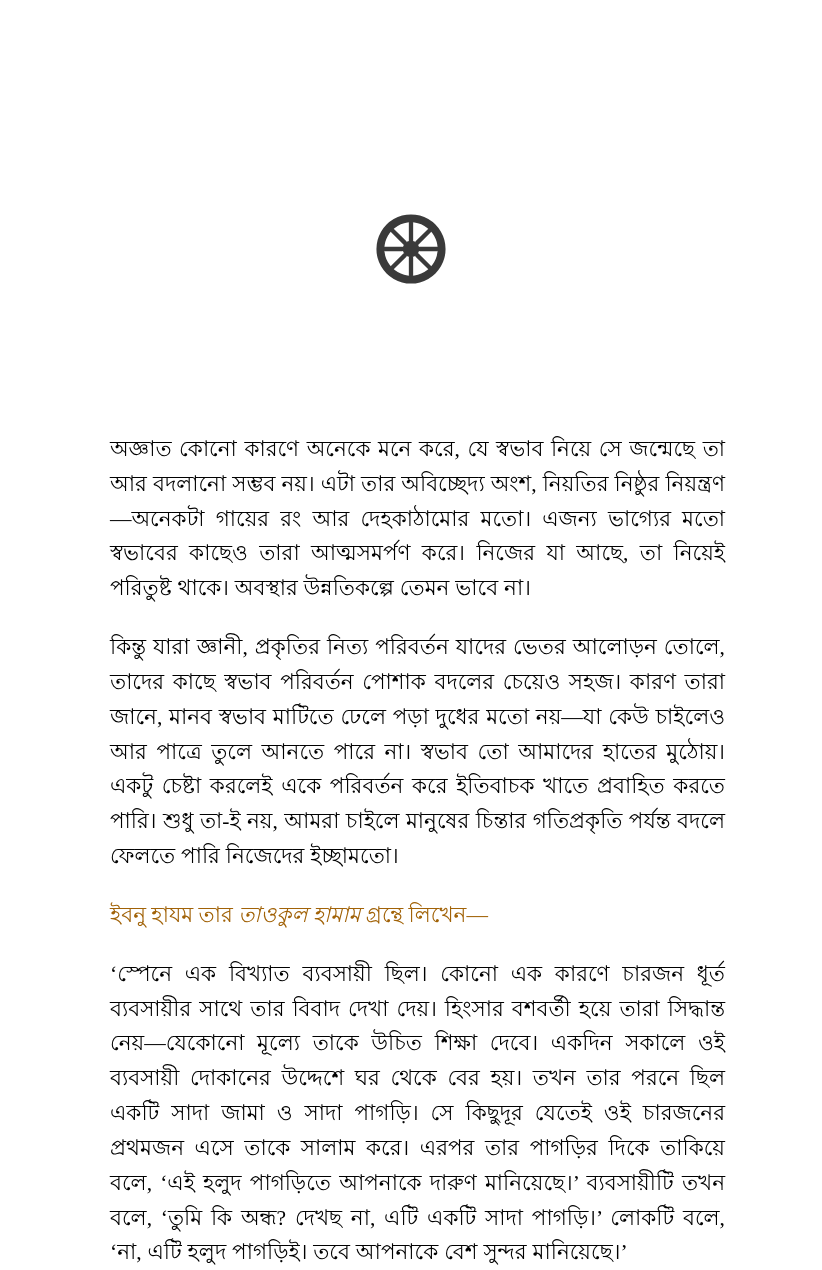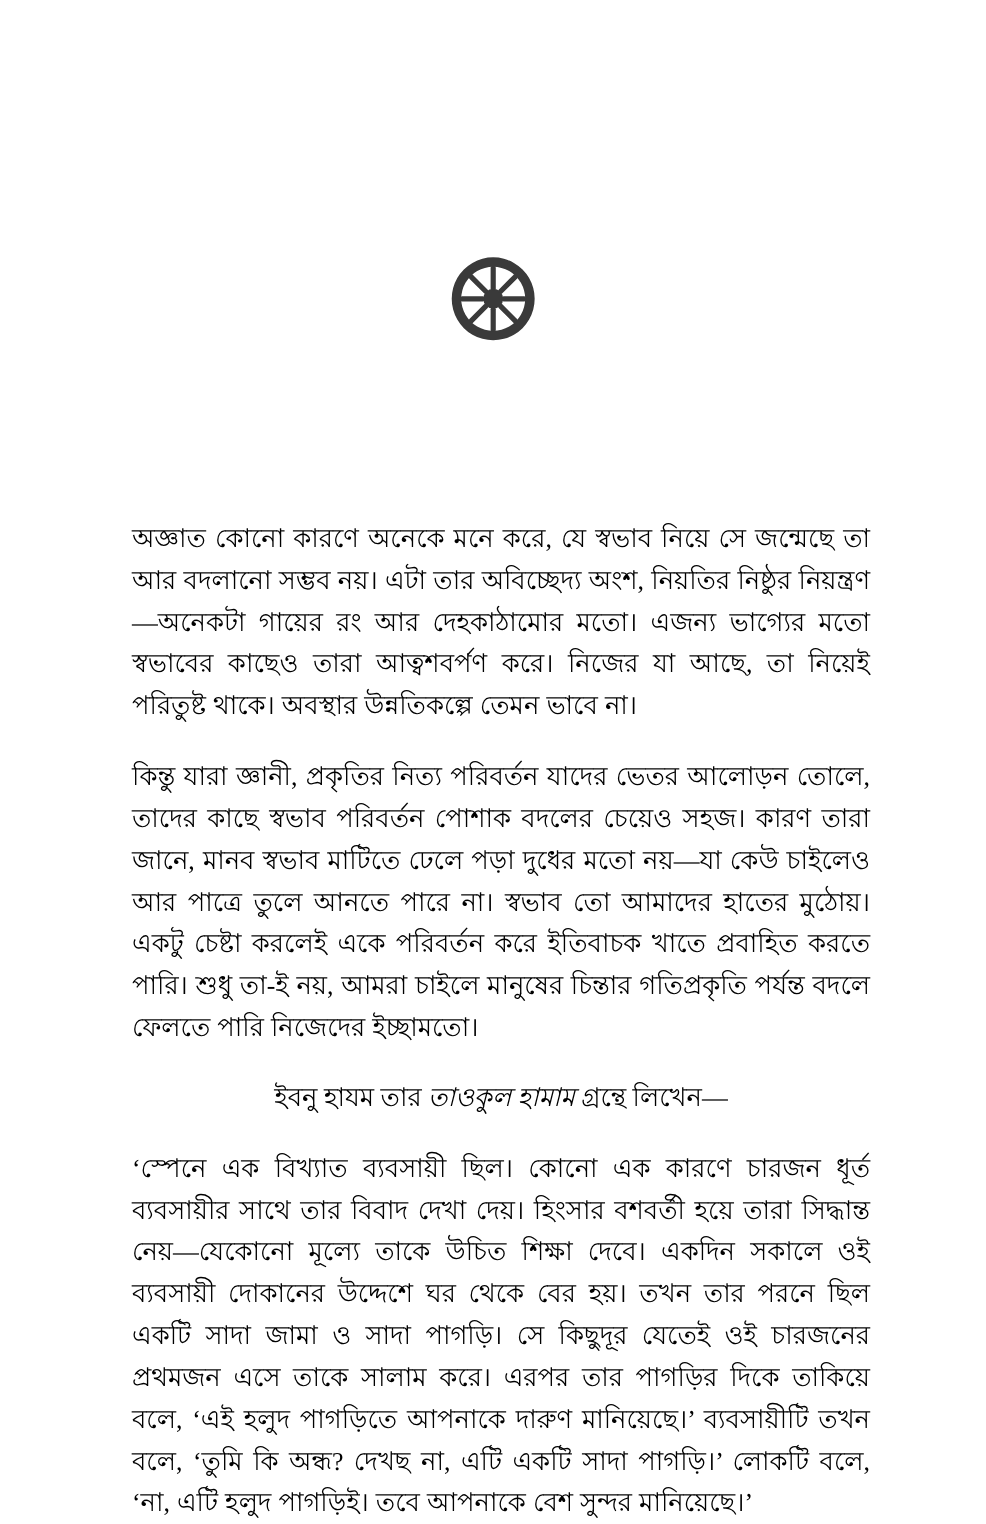--- a/index.html
+++ b/index.html
@@ -71,23 +71,23 @@
     word-spacing: 0.5px;
   }
 
   p.body-par:last-child {
     margin-bottom: 0;
   }
 
   p.attribution {
     font-size: 21.5px;
     line-height: 1.62;
-    text-align: center;
+    text-align: left;
     margin: 0 0 24px 0;
-    color: #000000;
+    color: #a16207;
   }
 
   .cited-work {
     font-style: italic;
   }
 
   .quoted-passage {
     text-align: justify;
     text-justify: inter-word;
   }
@@ -115,21 +115,21 @@
           <rect x="12" y="47" width="28" height="6" rx="2" transform="rotate(45 50 50)"></rect>
           <rect x="60" y="47" width="28" height="6" rx="2" transform="rotate(45 50 50)"></rect>
         </g>
       </g>
     </svg>
   </div>
 
   <div class="content">
 
 
-    <p class="body-par">অজ্ঞাত কোনো কারণে অনেকে মনে করে, যে স্বভাব নিয়ে সে জন্মেছে তা আর বদলানো সম্ভব নয়। এটা তার অবিচ্ছেদ্য অংশ, নিয়তির নিষ্ঠুর নিয়ন্ত্রণ—অনেকটা গায়ের রং আর দেহকাঠামোর মতো। এজন্য ভাগ্যের মতো স্বভাবের কাছেও তারা আত্বশবর্পণ করে। নিজের যা আছে, তা নিয়েই পরিতুষ্ট থাকে। অবস্থার উন্নতিকল্পে তেমন ভাবে না।</p>
+    <p class="body-par">অজ্ঞাত কোনো কারণে অনেকে মনে করে, যে স্বভাব নিয়ে সে জন্মেছে তা আর বদলানো সম্ভব নয়। এটা তার অবিচ্ছেদ্য অংশ, নিয়তির নিষ্ঠুর নিয়ন্ত্রণ—অনেকটা গায়ের রং আর দেহকাঠামোর মতো। এজন্য ভাগ্যের মতো স্বভাবের কাছেও তারা আত্মসমর্পণ করে। নিজের যা আছে, তা নিয়েই পরিতুষ্ট থাকে। অবস্থার উন্নতিকল্পে তেমন ভাবে না।</p>
 
     <p class="body-par">কিন্তু যারা জ্ঞানী, প্রকৃতির নিত্য পরিবর্তন যাদের ভেতর আলোড়ন তোলে, তাদের কাছে স্বভাব পরিবর্তন পোশাক বদলের চেয়েও সহজ। কারণ তারা জানে, মানব স্বভাব মাটিতে ঢেলে পড়া দুধের মতো নয়—যা কেউ চাইলেও আর পাত্রে তুলে আনতে পারে না। স্বভাব তো আমাদের হাতের মুঠোয়। একটু চেষ্টা করলেই একে পরিবর্তন করে ইতিবাচক খাতে প্রবাহিত করতে পারি। শুধু তা-ই নয়, আমরা চাইলে মানুষের চিন্তার গতিপ্রকৃতি পর্যন্ত বদলে ফেলতে পারি নিজেদের ইচ্ছামতো।</p>
 
     <p class="attribution"><span>ইবনু হাযম তার </span><span class="cited-work">তাওকুল হামাম</span><span> গ্রন্থে লিখেন—</span></p>
 
     <p class="body-par quoted-passage">‘স্পেনে এক বিখ্যাত ব্যবসায়ী ছিল। কোনো এক কারণে চারজন ধূর্ত ব্যবসায়ীর সাথে তার বিবাদ দেখা দেয়। হিংসার বশবর্তী হয়ে তারা সিদ্ধান্ত নেয়—যেকোনো মূল্যে তাকে উচিত শিক্ষা দেবে। একদিন সকালে ওই ব্যবসায়ী দোকানের উদ্দেশে ঘর থেকে বের হয়। তখন তার পরনে ছিল একটি সাদা জামা ও সাদা পাগড়ি। সে কিছুদূর যেতেই ওই চারজনের প্রথমজন এসে তাকে সালাম করে। এরপর তার পাগড়ির দিকে তাকিয়ে বলে, ‘এই হলুদ পাগড়িতে আপনাকে দারুণ মানিয়েছে।’ ব্যবসায়ীটি তখন বলে, ‘তুমি কি অন্ধ? দেখছ না, এটি একটি সাদা পাগড়ি।’ লোকটি বলে, ‘না, এটি হলুদ পাগড়িই। তবে আপনাকে বেশ সুন্দর মানিয়েছে।’</p>
 
   </div>
 </div>
 

